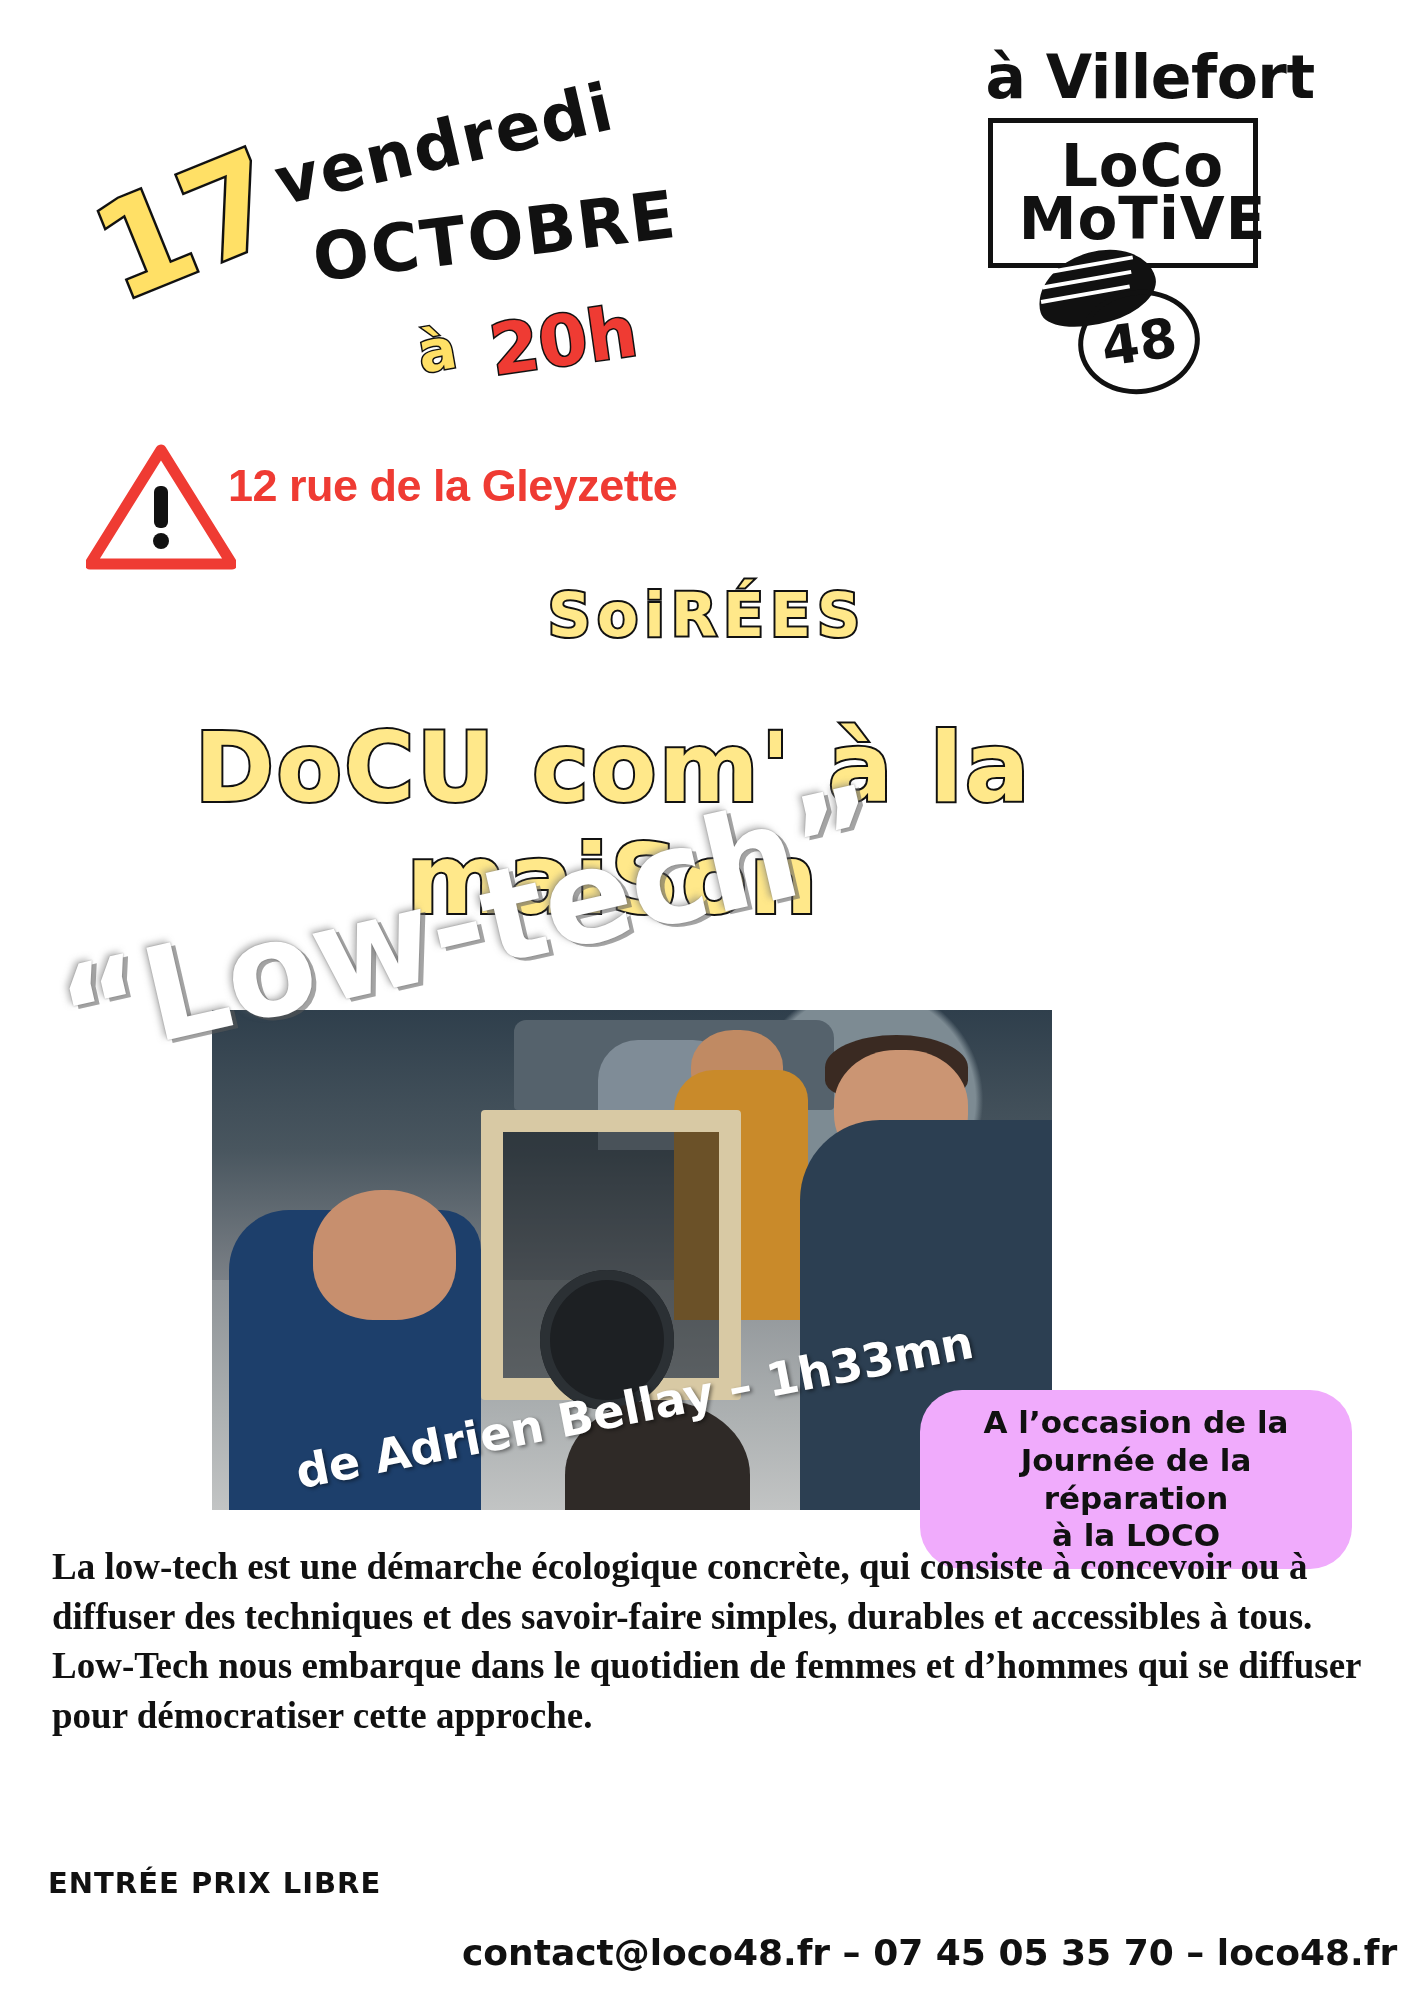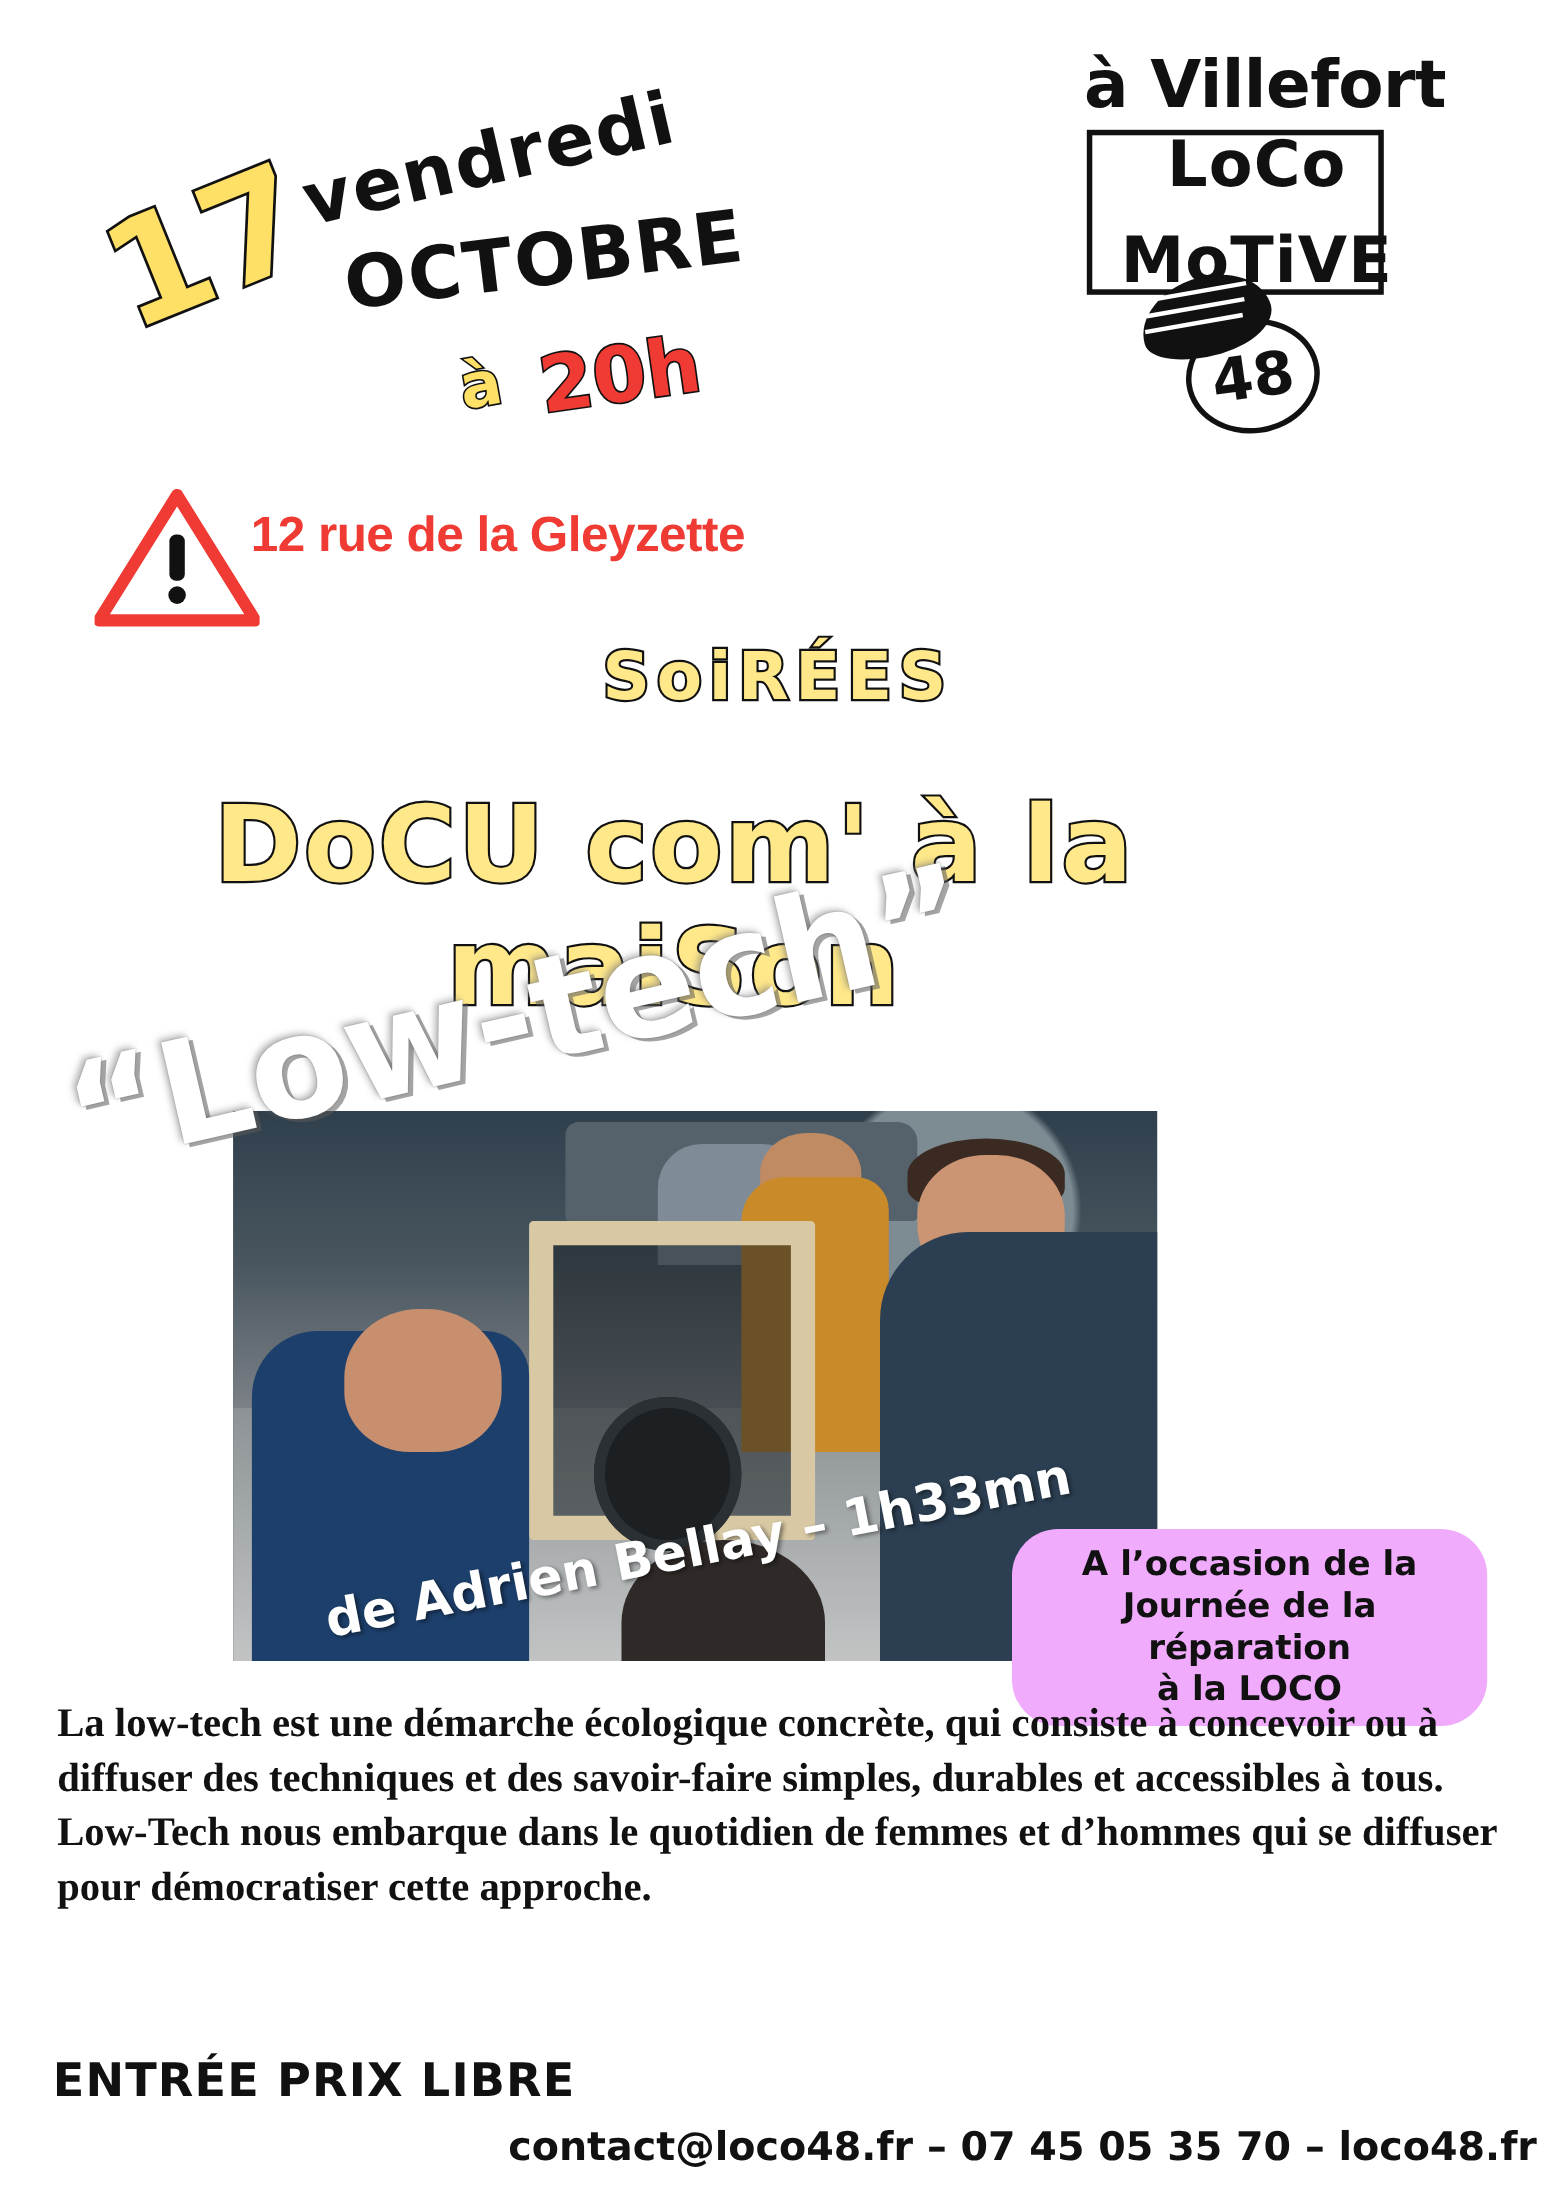--- a/index.html
+++ b/index.html
@@ -34,21 +34,21 @@
     position: absolute;
     top: 118px;
     left: 988px;
     width: 270px;
     height: 150px;
     border: 5px solid #111;
     background: #fff;
     display: flex;
     flex-direction: column;
     align-items: center;
-    justify-content: space-between;
+    justify-content: center;
     line-height: 0.92;
     padding-left: 39px;
   }
   .loco-logo .l1, .loco-logo .l2 {
     font-family: "DejaVu Sans", sans-serif;
     font-weight: bold;
     font-size: 58px;
     letter-spacing: 1px;
     color: #111;
   }
@@ -344,21 +344,21 @@
   }
   .body-text p { margin: 0; }
 
   
   .entree {
     position: absolute;
     left: 48px;
     top: 1866px;
     font-family: "DejaVu Sans", sans-serif;
     font-weight: bold;
-    font-size: 42px;
+    font-size: 29px;
     letter-spacing: 1px;
     color: #111;
   }
   .contact {
     position: absolute;
     left: 462px;
     top: 1932px;
     font-family: "DejaVu Sans", sans-serif;
     font-weight: bold;
     font-size: 36px;

